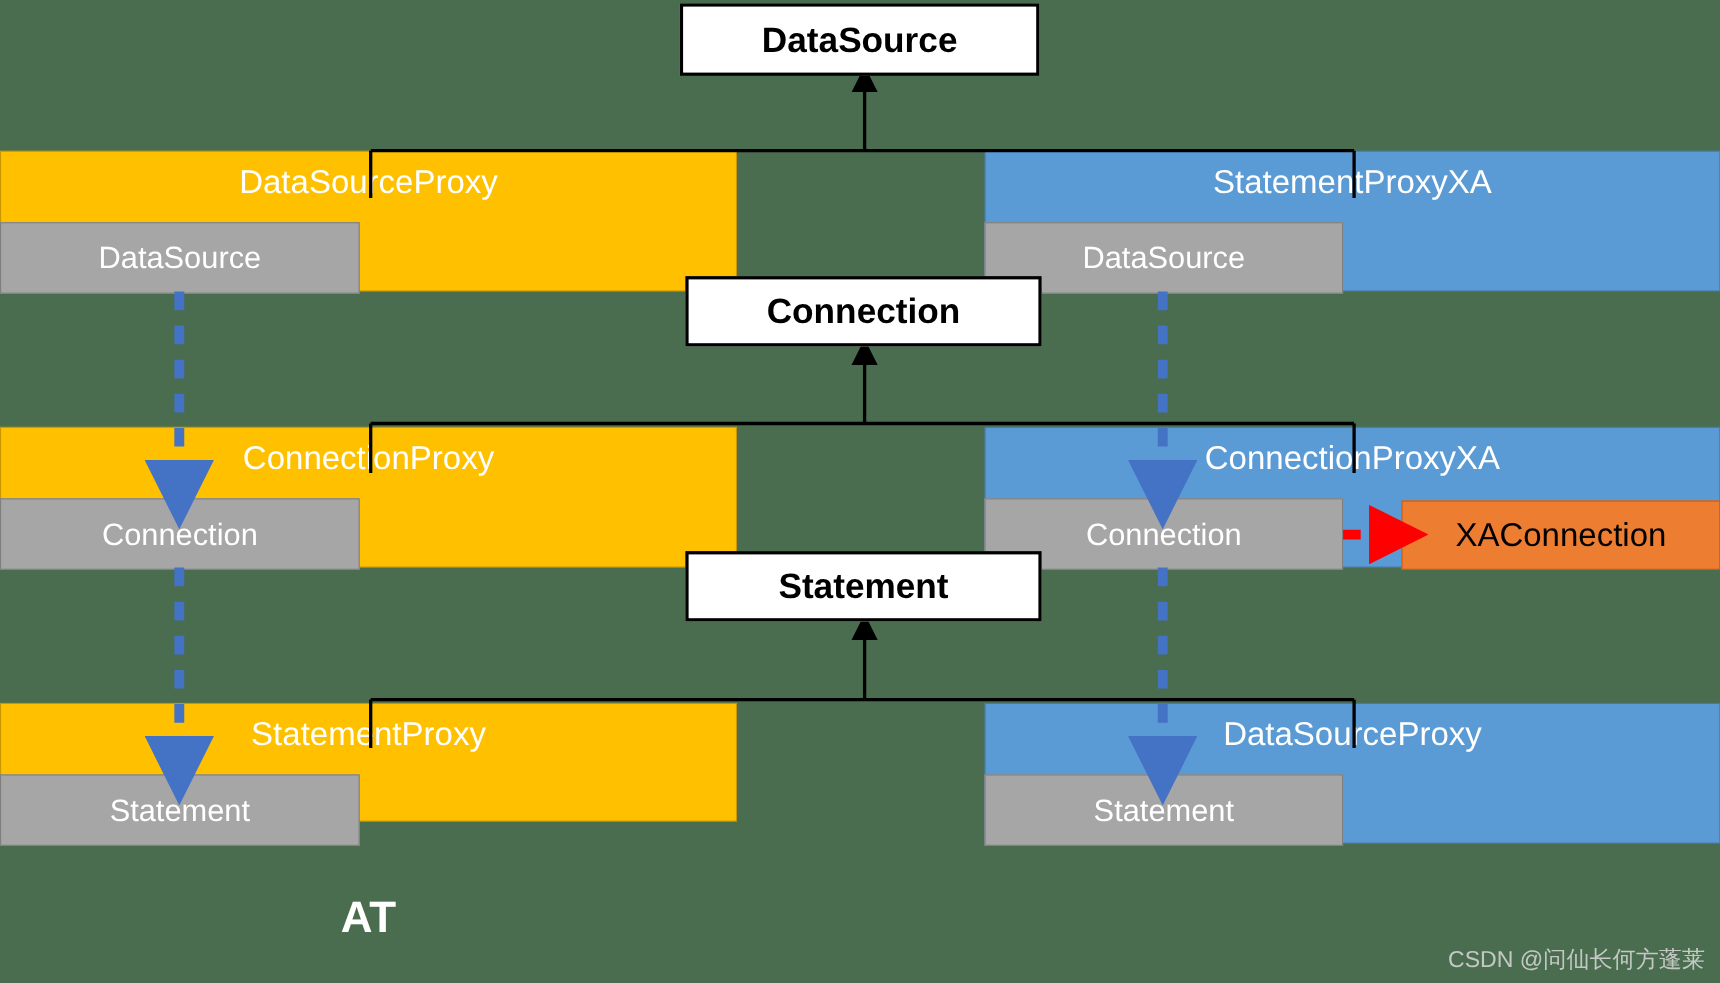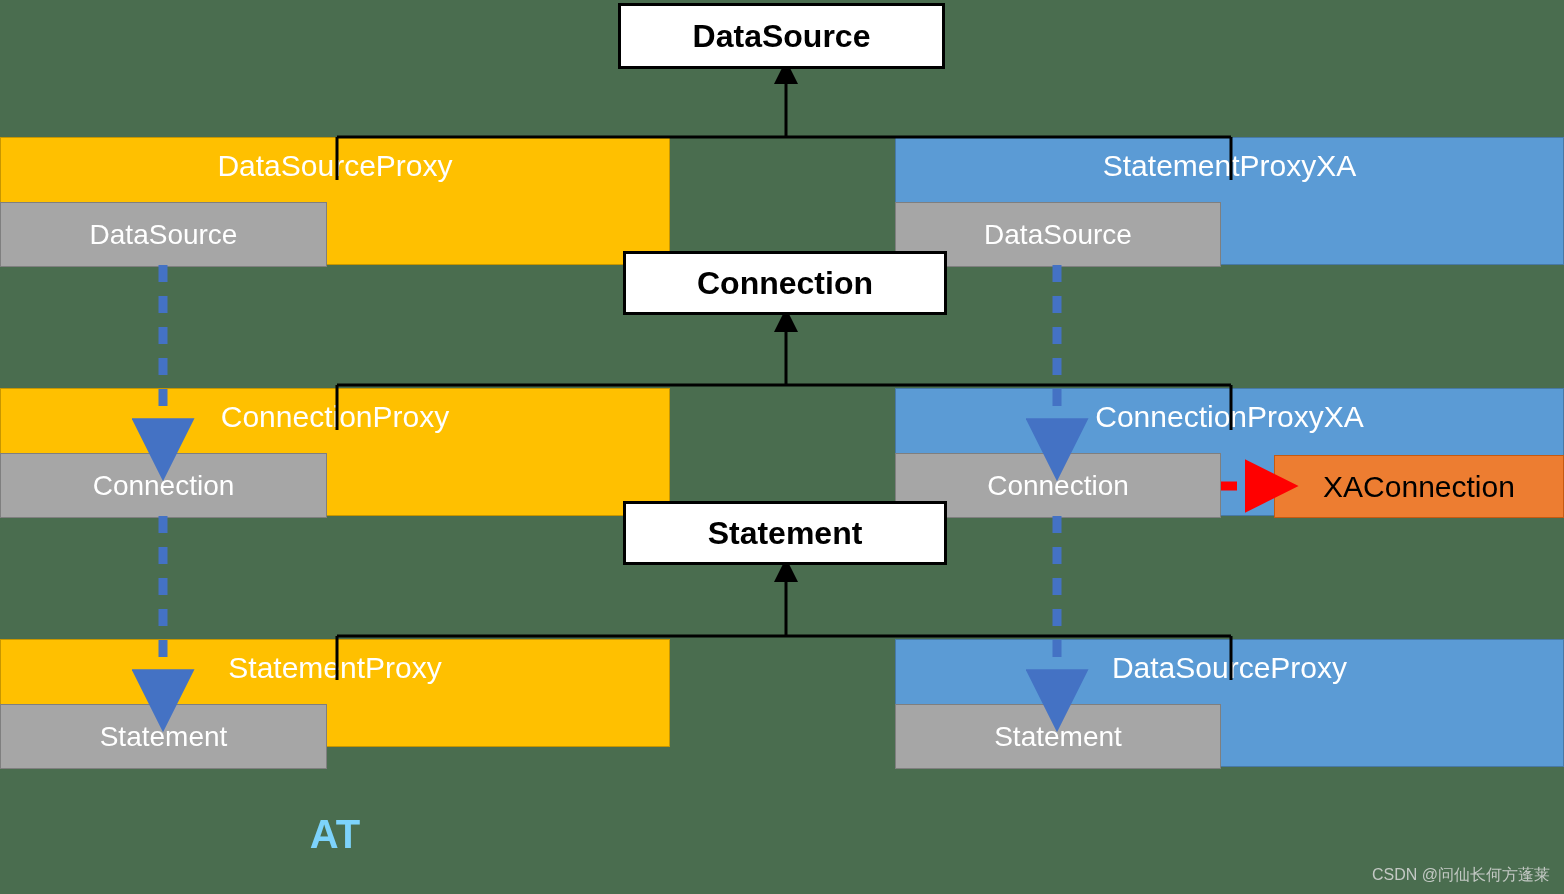--- a/index.html
+++ b/index.html
@@ -100,31 +100,31 @@
     width: 1564px; height: 894px;
     z-index: 35;
     pointer-events: none;
   }
 
   
   .grouplabel {
     position: absolute;
     font-size: 40px;
     font-weight: bold;
-    color: #7dd3fc;
+    color: #ffffff;
     text-align: center;
     z-index: 40;
   }
 
   
   .watermark {
     position: absolute;
     right: 14px;
     bottom: 8px;
-    font-size: 16px;
+    font-size: 21px;
     color: #d9d9d9;
     opacity: 0.85;
     white-space: nowrap;
     z-index: 50;
   }
 </style>
 </head>
 <body>
 
 <div id="canvas">

